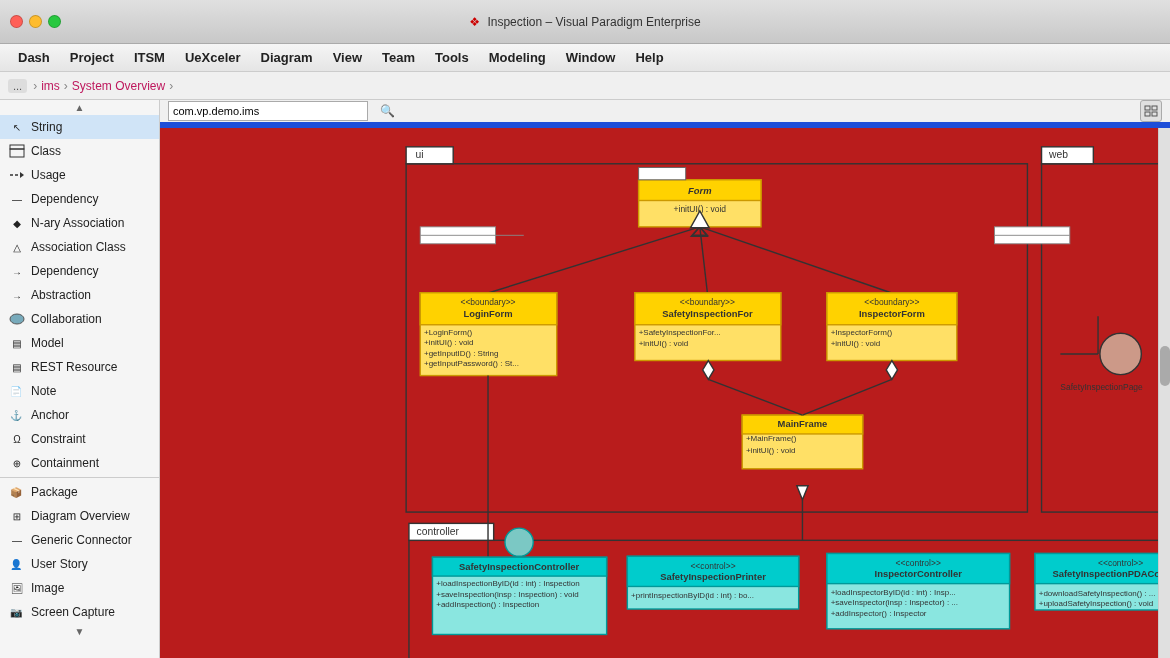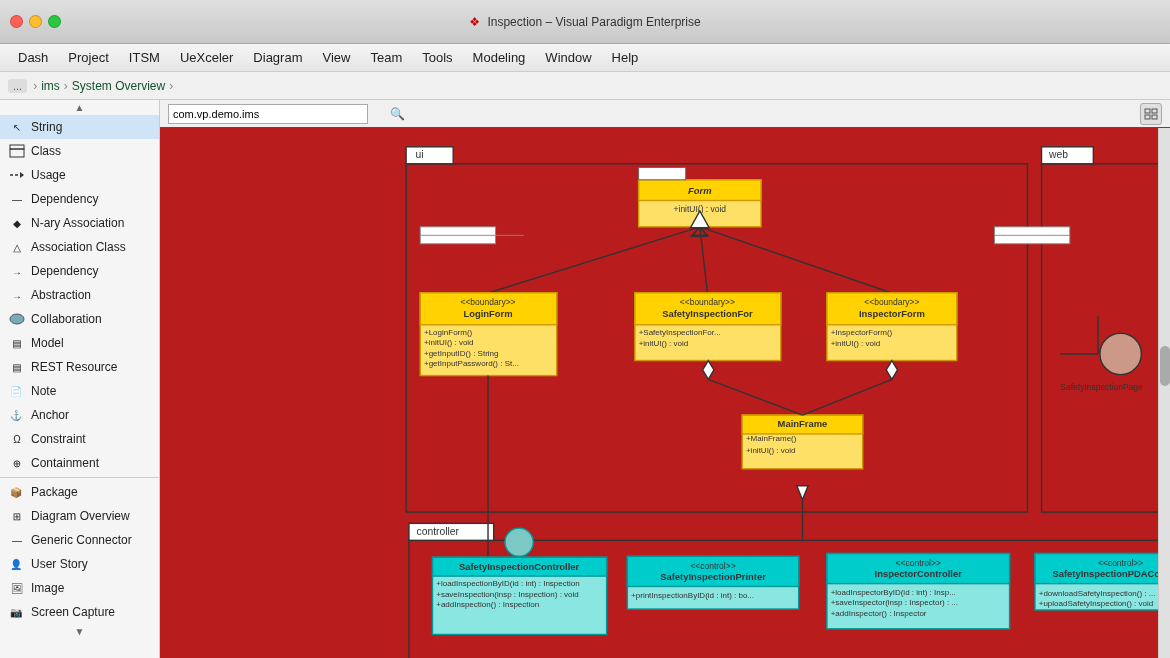--- a/index.html
+++ b/index.html
@@ -33,39 +33,40 @@
     .title-icon { color: #c00; margin-right: 4px; }
 
     
     .menu-bar {
       height: 28px;
       background: linear-gradient(to bottom, #f5f5f5, #e5e5e5);
       display: flex;
       align-items: center;
       border-bottom: 1px solid #ccc;
       padding: 0 8px;
+      font-weight: bold;
     }
     .menu-item {
       padding: 4px 10px;
       font-size: 13px;
       color: #222;
       cursor: pointer;
       border-radius: 4px;
     }
 
     
     .breadcrumb-bar {
       height: 28px;
       background: #f0f0f0;
       display: flex;
       align-items: center;
       border-bottom: 1px solid #ccc;
       padding: 0 8px;
     }
-    .breadcrumb-item { font-size: 12px; color: #14532d; padding: 0 4px; }
+    .breadcrumb-item { font-size: 12px; color: #be185d; padding: 0 4px; }
     .breadcrumb-sep { color: #888; font-size: 12px; }
     .breadcrumb-nav { background: #ddd; border-radius: 3px; padding: 1px 5px; font-size: 11px; color: #555; margin-right: 6px; cursor: pointer; }
 
     
     .main-layout {
       display: flex;
       height: calc(658px - 84px);
     }
 
     
@@ -112,25 +113,25 @@
     
     .canvas-area {
       flex: 1;
       background: #d0d0d0;
       position: relative;
       overflow: hidden;
     }
     .canvas-toolbar {
       height: 28px;
       background: #f0f0f0;
-      border-bottom: 1px solid #1d4ed8;
+      border-bottom: 6px solid #1d4ed8;
       display: flex;
       align-items: center;
       padding: 0 8px;
-      gap: 22px;
+      gap: 12px;
     }
     .canvas-input {
       height: 20px;
       border: 1px solid #aaa;
       background: white;
       font-size: 11px;
       padding: 0 4px;
       width: 200px;
     }
     .search-icon-btn {

